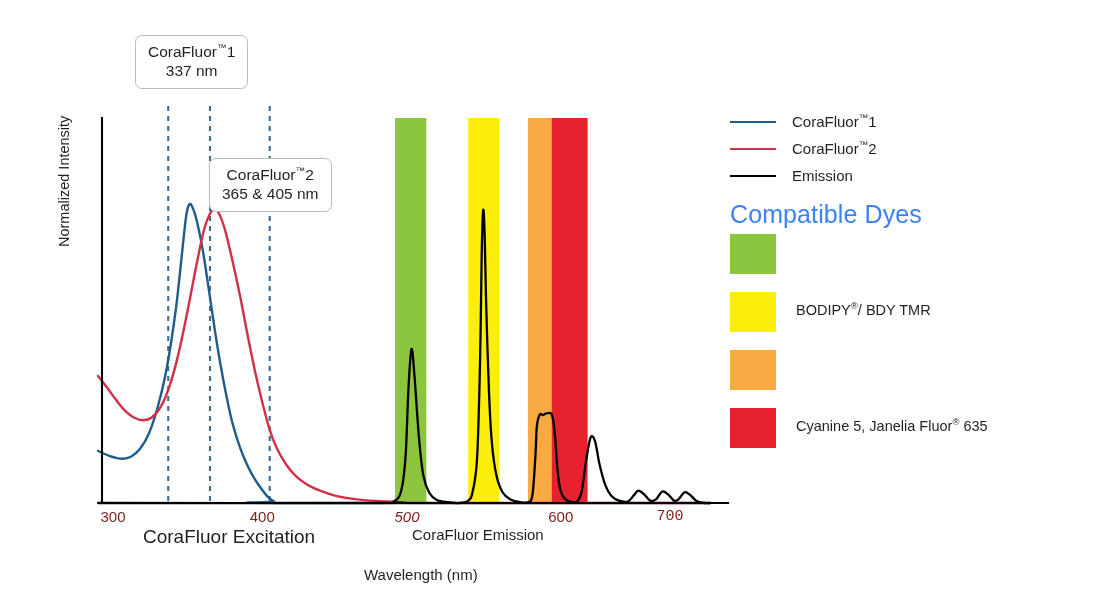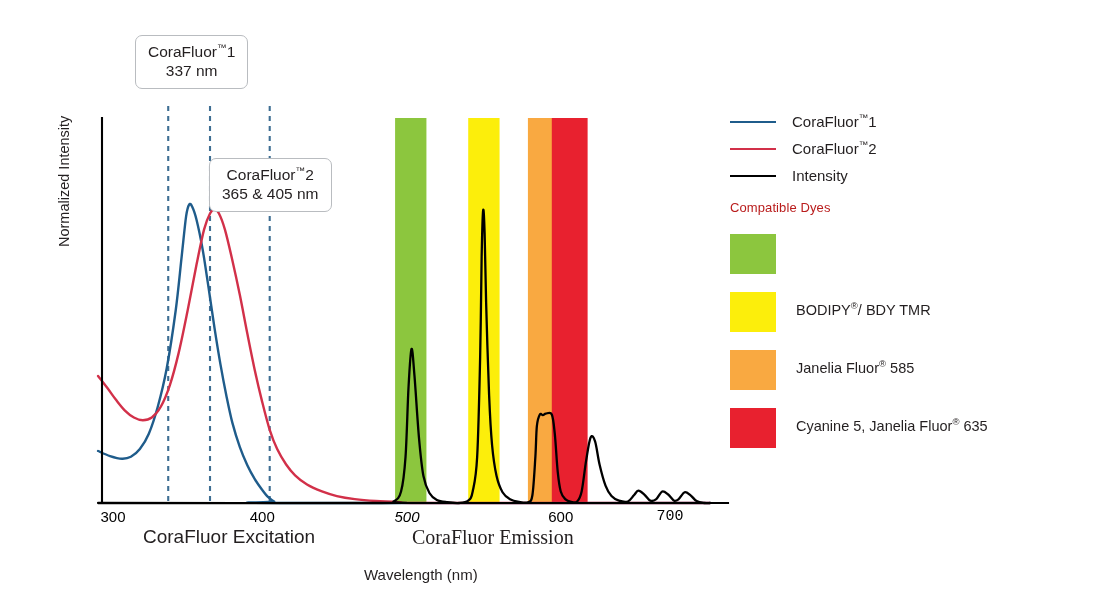--- a/index.html
+++ b/index.html
@@ -11,29 +11,29 @@
            padding:6px 12px 7px 12px;text-align:center;line-height:1.22;font-size:15.5px;color:#231f20;}
   .callout .l1{display:block;white-space:nowrap;}
   .callout .l2{display:block;white-space:nowrap;}
   sup.tm{font-size:0.62em;vertical-align:super;letter-spacing:.2px;}
   sup.reg{font-size:0.66em;vertical-align:super;}
   #callout1{left:135px;top:35px;}
   #callout2{left:209px;top:158px;}
   .axis-title{position:absolute;font-size:14.5px;color:#231f20;}
   #xlabel{left:352px;top:566px;font-size:15px;margin-left:12px;}
   #sub-exc{left:143px;top:526px;font-size:19px;}
-  #sub-emi{left:412px;top:526px;font-size:20px;font-family:Liberation Serif, serif;}
+  #sub-emi{left:412px;top:526px;font-size:15px;}
   #ylabel{left:56px;top:247px;transform:rotate(-90deg);transform-origin:left top;
           font-size:14.5px;white-space:nowrap;}
-  .tick-lab{position:absolute;font-size:15px;color:#000000;text-align:center;width:60px;}
+  .tick-lab{position:absolute;font-size:15px;color:#7f1d1d;text-align:center;width:60px;}
   #legend{position:absolute;left:730px;top:108px;width:370px;}
   .leg-row{display:flex;align-items:center;height:27px;}
   .leg-line{width:46px;height:0;border-top-width:2.6px;border-top-style:solid;margin-right:16px;flex:none;}
   .leg-txt{font-size:15px;color:#231f20;white-space:nowrap;}
-  #dyes-title{position:absolute;left:730px;top:200px;font-size:13px;color:#b91c1c;letter-spacing:.1px;}
+  #dyes-title{position:absolute;left:730px;top:200px;font-size:25px;color:#3b82f6;letter-spacing:.1px;}
   #dyes{position:absolute;left:730px;top:234px;width:375px;}
   .dye-row{display:flex;align-items:flex-start;margin-bottom:18px;}
   .dye-sw{width:46px;height:40px;margin-right:20px;flex:none;}
   .dye-txt{font-size:14.5px;line-height:1.33;color:#231f20;padding-top:8px;}
   .dye-txt span{display:block;white-space:nowrap;}
 </style>
 </head>
 <body>
 
 <div id="chart-root">
@@ -80,40 +80,37 @@
     <div class="leg-row">
       <span class="leg-line" style="border-top-color: rgb(31, 92, 139);"></span>
       <span class="leg-txt"><span>CoraFluor</span><sup class="tm">™</sup><span>1</span></span>
     </div>
     <div class="leg-row">
       <span class="leg-line" style="border-top-color: rgb(210, 48, 73);"></span>
       <span class="leg-txt"><span>CoraFluor</span><sup class="tm">™</sup><span>2</span></span>
     </div>
     <div class="leg-row">
       <span class="leg-line" style="border-top-color: rgb(0, 0, 0);"></span>
-      <span class="leg-txt"><span>Intensity</span><sup class="tm"></sup><span></span></span>
+      <span class="leg-txt"><span>Emission</span><sup class="tm"></sup><span></span></span>
     </div>
   </div>
 
   <div id="dyes-title">Compatible Dyes</div>
   <div id="dyes">
       <div class="dye-row">
         <div class="dye-sw" style="background: rgb(140, 198, 62);"></div>
       </div>
       <div class="dye-row">
         <div class="dye-sw" style="background: rgb(252, 238, 11);"></div>
         <div class="dye-txt">
           <span>BODIPY<sup class="reg">®</sup>/ BDY TMR</span>
         </div>
       </div>
       <div class="dye-row">
         <div class="dye-sw" style="background: rgb(249, 169, 65);"></div>
-        <div class="dye-txt">
-          <span>Janelia Fluor<sup class="reg">®</sup> 585</span>
-        </div>
       </div>
       <div class="dye-row">
         <div class="dye-sw" style="background: rgb(232, 33, 47);"></div>
         <div class="dye-txt">
           <span>Cyanine 5, Janelia Fluor<sup class="reg">®</sup> 635</span>
         </div>
       </div>
     </div>
 
 </div>

